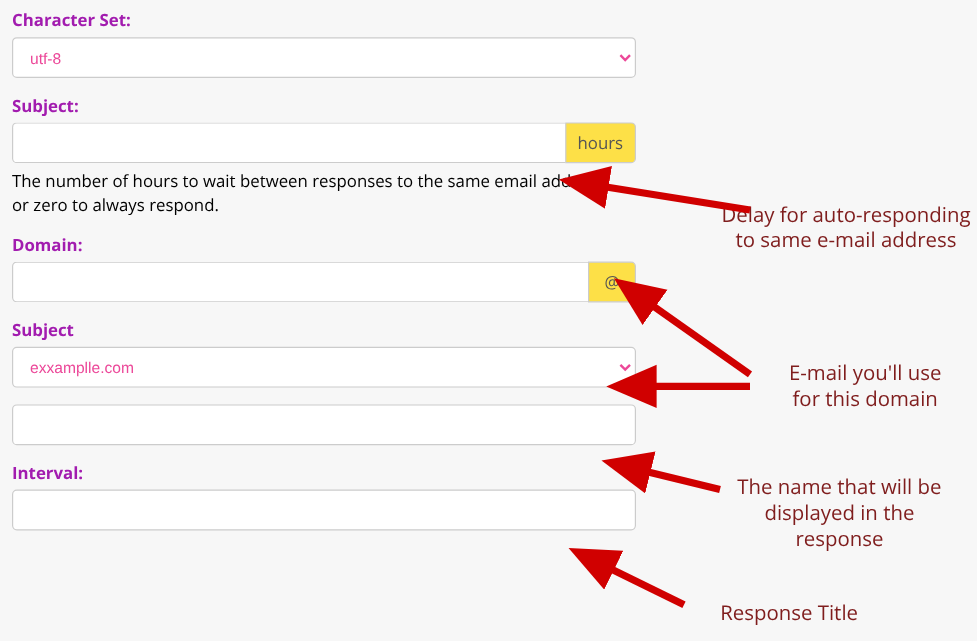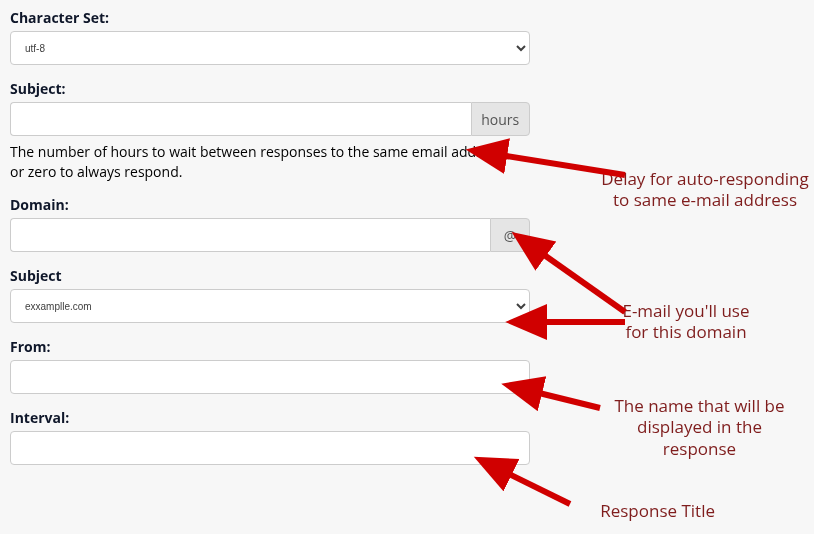--- a/index.html
+++ b/index.html
@@ -19,30 +19,30 @@
   }
   .form-area {
     width: 520px;
   }
   .form-group {
     margin-bottom: 14px;
   }
   label.field-label {
     display: block;
     font-weight: 700;
-    color: #0f172a;
+    color: #a21caf;
     margin-bottom: 4px;
     font-size: 14px;
   }
   select.form-control, input.form-control {
     width: 100%;
     height: 34px;
     padding: 6px 10px;
-    font-size: 10px;
-    color: #404040;
+    font-size: 13px;
+    color: #ec4899;
     background: #fff;
     border: 1px solid #ccc;
     border-radius: 4px;
     outline: none;
   }
   select.form-control {
     appearance: auto;
   }
   .input-group {
     display: flex;
@@ -53,21 +53,21 @@
     border-top-right-radius: 0;
     border-bottom-right-radius: 0;
     border-right: none;
   }
   .input-addon {
     display: flex;
     align-items: center;
     justify-content: center;
     min-width: 56px;
     padding: 0 12px;
-    background: #e5e5e5;
+    background: #fde047;
     border: 1px solid #ccc;
     border-left: 1px solid #ccc;
     border-top-right-radius: 4px;
     border-bottom-right-radius: 4px;
     color: #555;
     font-size: 14px;
     text-align: right;
   }
   .input-addon.at {
     min-width: 40px;
@@ -129,34 +129,33 @@
     </div>
 
     <div class="form-group">
       <label class="field-label">Subject</label>
       <select class="form-control">
         <option>exxamplle.com</option>
       </select>
     </div>
 
     <div class="form-group">
-      <label class="field-label">From:</label>
       <input type="text" class="form-control" value="" style="">
     </div>
 
     <div class="form-group">
       <label class="field-label">Interval:</label>
       <input type="text" class="form-control" value="" style="">
     </div>
 
   </div>
 
   <div class="anno" style="left:595px; top:168px; width:220px;">Delay for auto-responding<br>to same e-mail address</div>
 
-  <div class="anno" style="left:601px; top:300px; width:170px;">E-mail you'll use<br>for this domain</div>
+  <div class="anno" style="left:636px; top:300px; width:170px;">E-mail you'll use<br>for this domain</div>
 
   <div class="anno" style="left:592px; top:395px; width:215px;">The name that will be<br>displayed in the<br>response</div>
 
   <div class="anno" style="left:555px; top:500px; width:160px;text-align:right;">Response Title</div>
 
   <svg class="arrows" viewBox="0 0 814 534">
     <defs>
       <marker id="ah" markerWidth="8" markerHeight="8" refX="1.2" refY="3" orient="auto" markerUnits="strokeWidth">
         <path d="M0,0 L0,6 L7,3 Z" fill="#d00000"></path>
       </marker>

